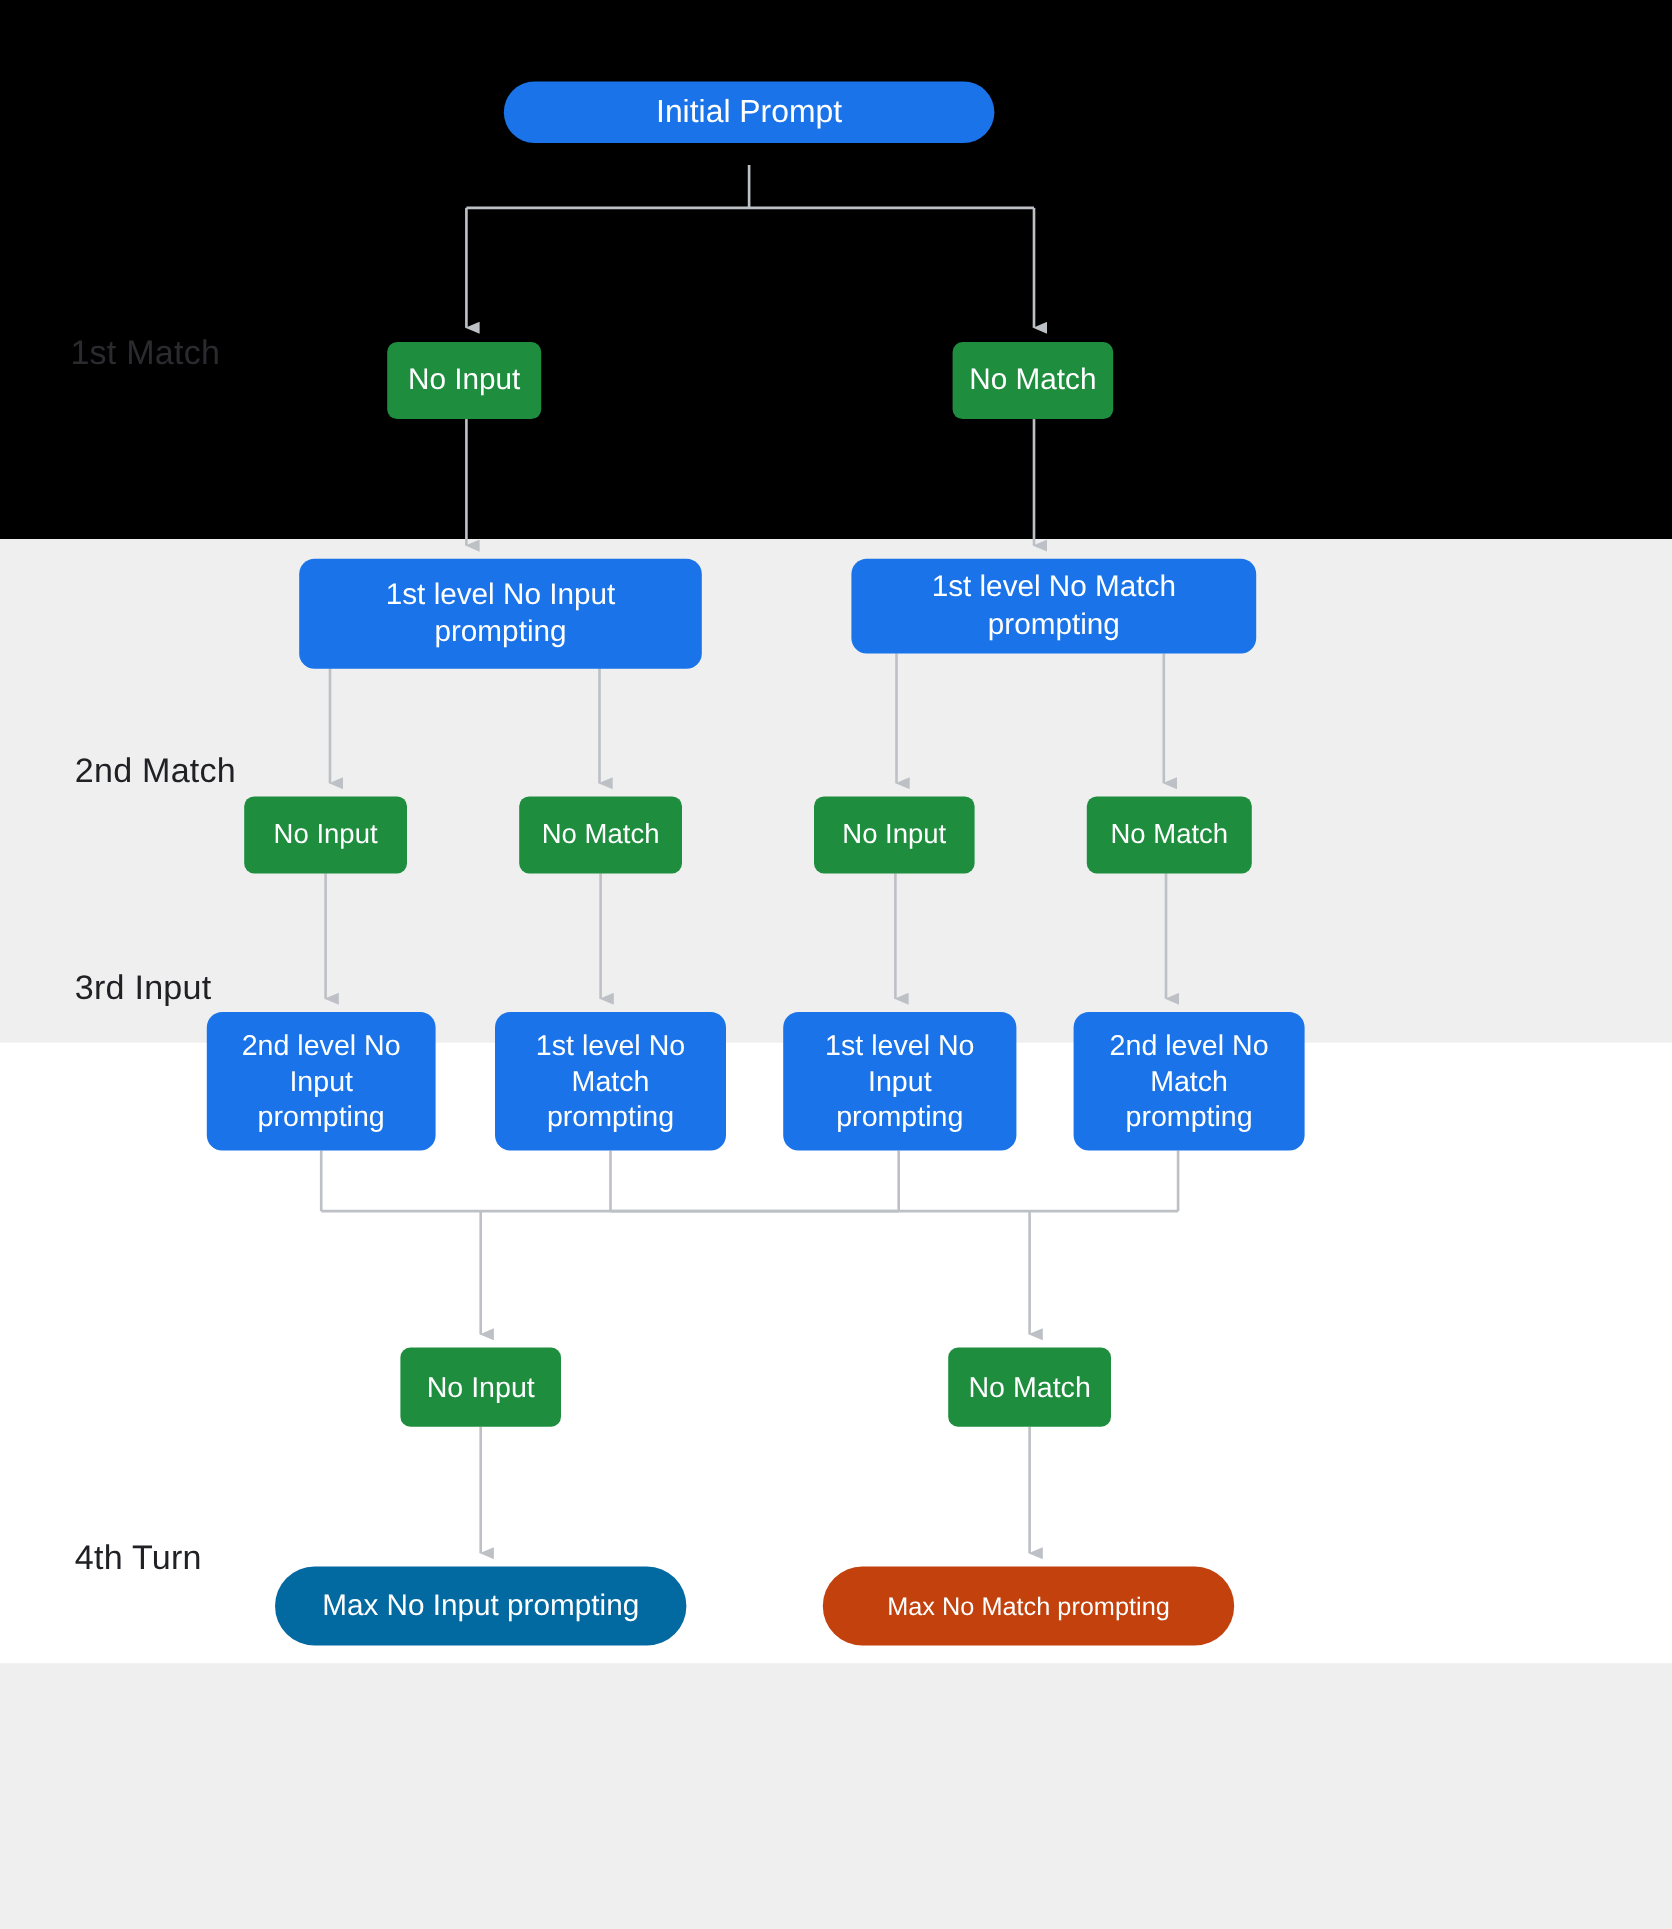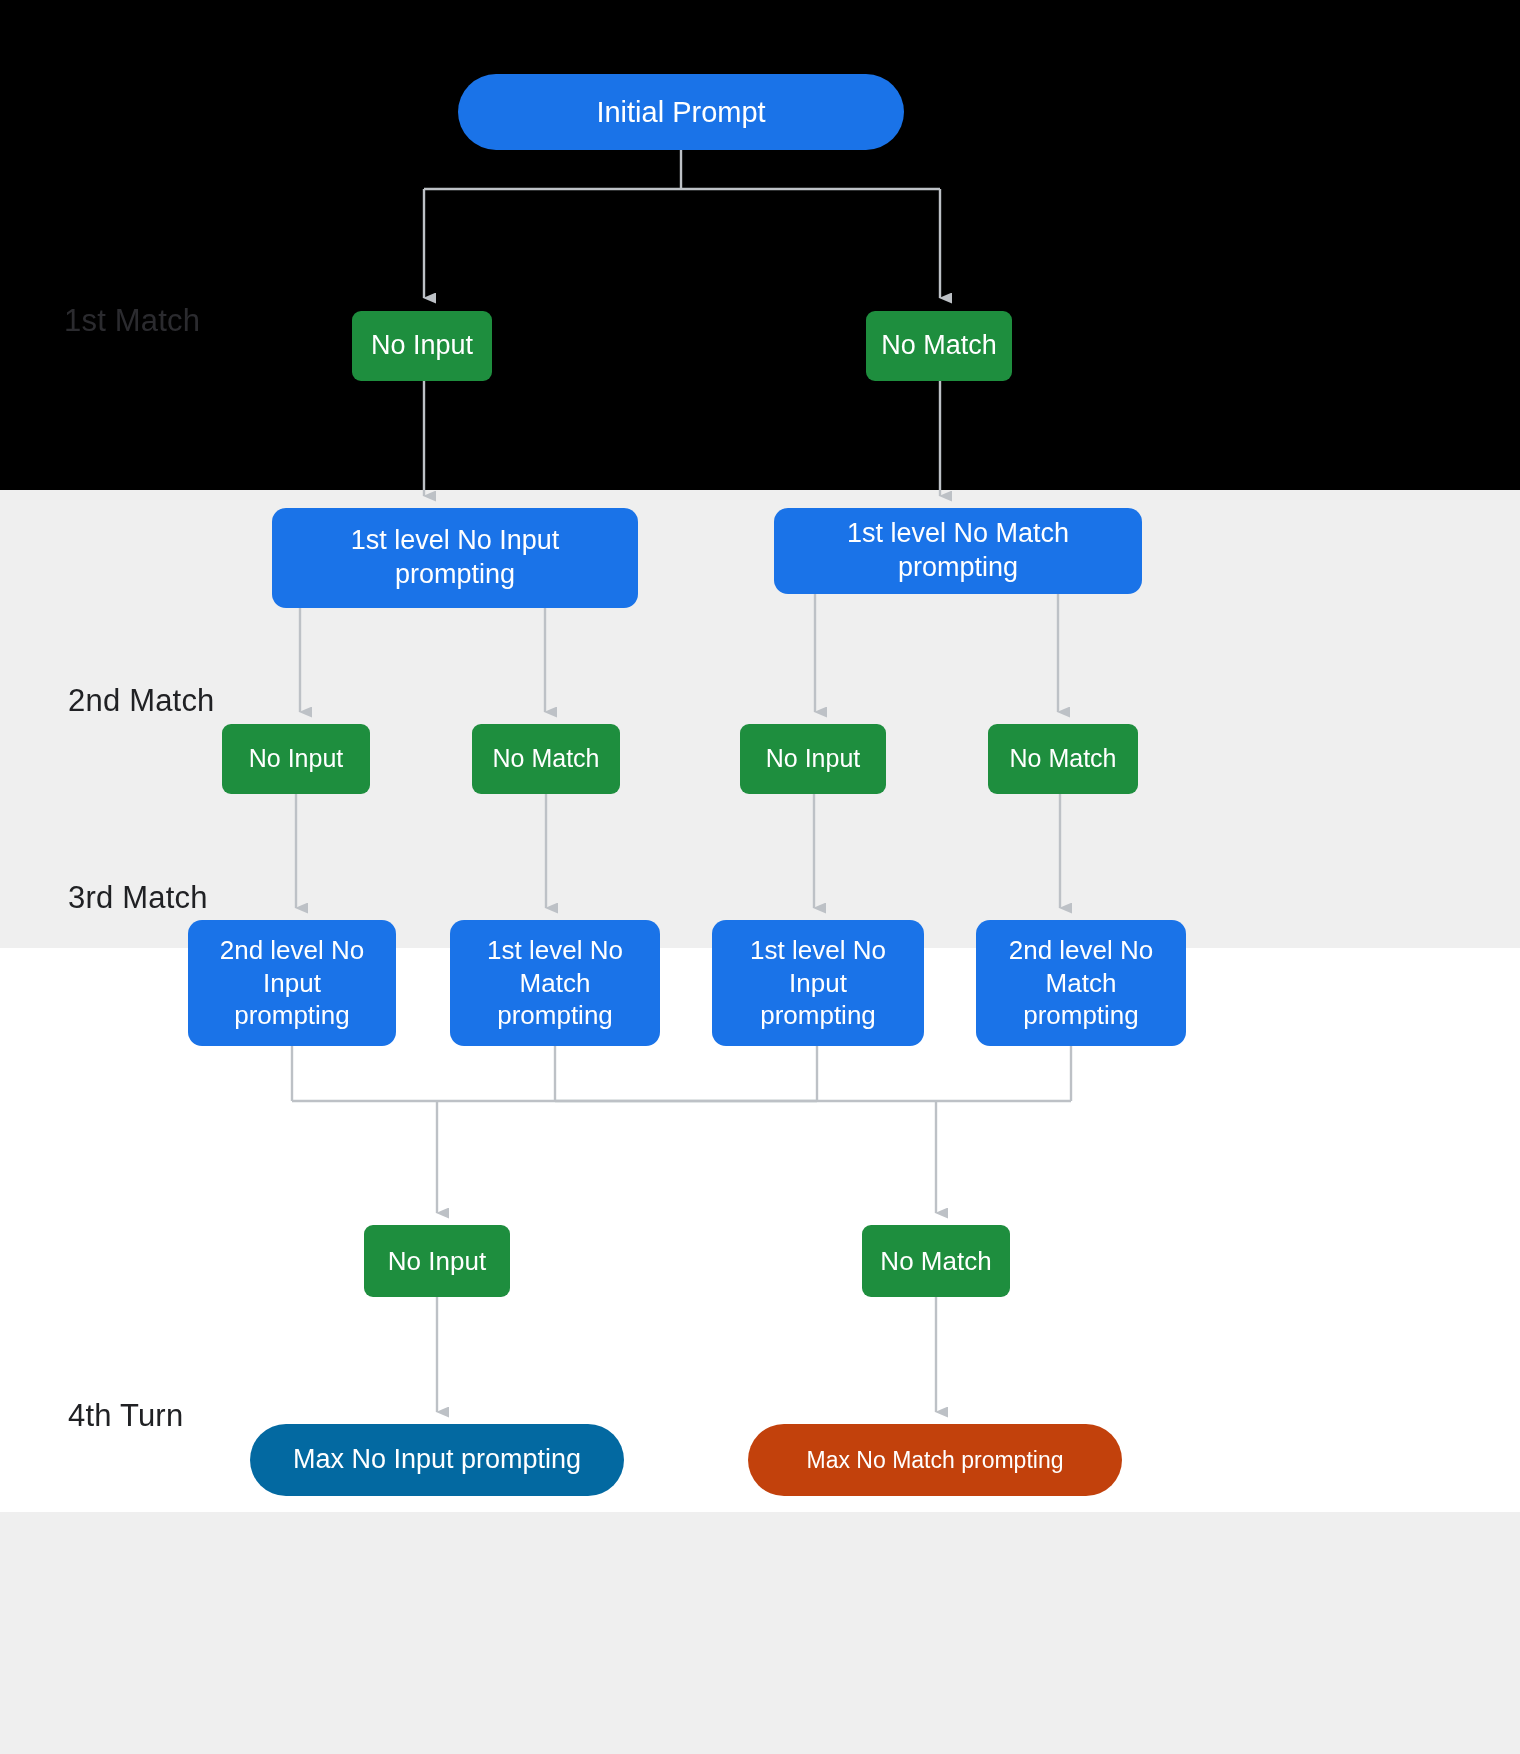--- a/index.html
+++ b/index.html
@@ -92,26 +92,26 @@
         <path d="M555,1101 L1071,1101" stroke="#bdc1c6"></path>
         <path d="M936,1101 L936,1213" stroke="#bdc1c6" marker-end="url(#arrowhead)"></path>
         <path d="M437,1297 L437,1412" stroke="#bdc1c6" marker-end="url(#arrowhead)"></path>
         <path d="M936,1297 L936,1412" stroke="#bdc1c6" marker-end="url(#arrowhead)"></path>
       </g>
   </svg>
 
   <div id="turn-label-layer">
       <div class="turn-label" style="left: 64px; top: 303px; color: rgb(43, 43, 47);">1st Match</div>
       <div class="turn-label" style="left: 68px; top: 683px; color: rgb(32, 33, 36);">2nd Match</div>
-      <div class="turn-label" style="left: 68px; top: 880px; color: rgb(32, 33, 36);">3rd Match</div>
+      <div class="turn-label" style="left: 68px; top: 880px; color: rgb(32, 33, 36);">3rd Input</div>
       <div class="turn-label" style="left: 68px; top: 1398px; color: rgb(32, 33, 36); text-align: center;">4th Turn</div>
     </div>
 
   <div id="node-layer">
-      <div class="node blue pill" style="left: 458px; top: 74px; width: 446px; height: 76px; font-size: 29px; background: rgb(26, 115, 232);">Initial Prompt</div>
+      <div class="node blue pill" style="left: 458px; top: 74px; width: 446px; height: 56px; font-size: 29px; background: rgb(26, 115, 232);">Initial Prompt</div>
       <div class="node green soft" style="left: 352px; top: 311px; width: 140px; height: 70px; font-size: 27px; background: rgb(30, 142, 62);">No Input</div>
       <div class="node green soft" style="left: 866px; top: 311px; width: 146px; height: 70px; font-size: 27px; background: rgb(30, 142, 62);">No Match</div>
       <div class="node blue round" style="left: 238px; top: 508px; width: 366px; height: 100px; font-size: 27px; background: rgb(26, 115, 232); margin-left: 34px;">1st level No Input
 prompting</div>
       <div class="node blue round" style="left: 754px; top: 508px; width: 368px; height: 86px; font-size: 27px; background: rgb(26, 115, 232); margin-left: 20px;">1st level No Match
 prompting</div>
       <div class="node green soft" style="left: 222px; top: 724px; width: 148px; height: 70px; font-size: 25px; background: rgb(30, 142, 62);">No Input</div>
       <div class="node green soft" style="left: 472px; top: 724px; width: 148px; height: 70px; font-size: 25px; background: rgb(30, 142, 62);">No Match</div>
       <div class="node green soft" style="left: 740px; top: 724px; width: 146px; height: 70px; font-size: 25px; background: rgb(30, 142, 62);">No Input</div>
       <div class="node green soft" style="left: 988px; top: 724px; width: 150px; height: 70px; font-size: 25px; background: rgb(30, 142, 62);">No Match</div>

